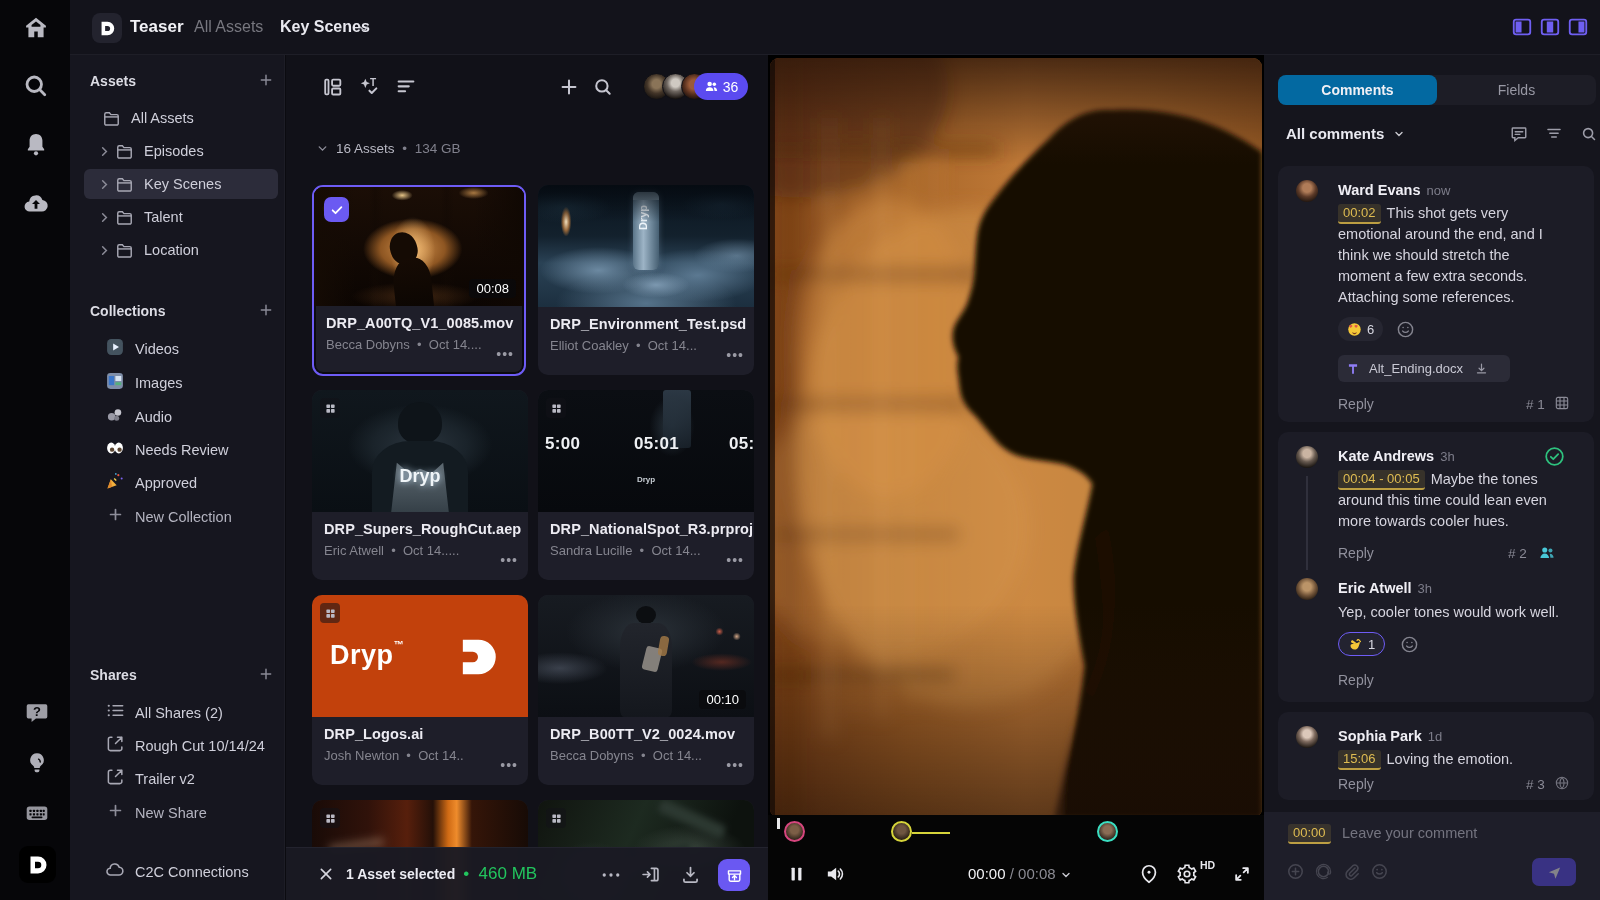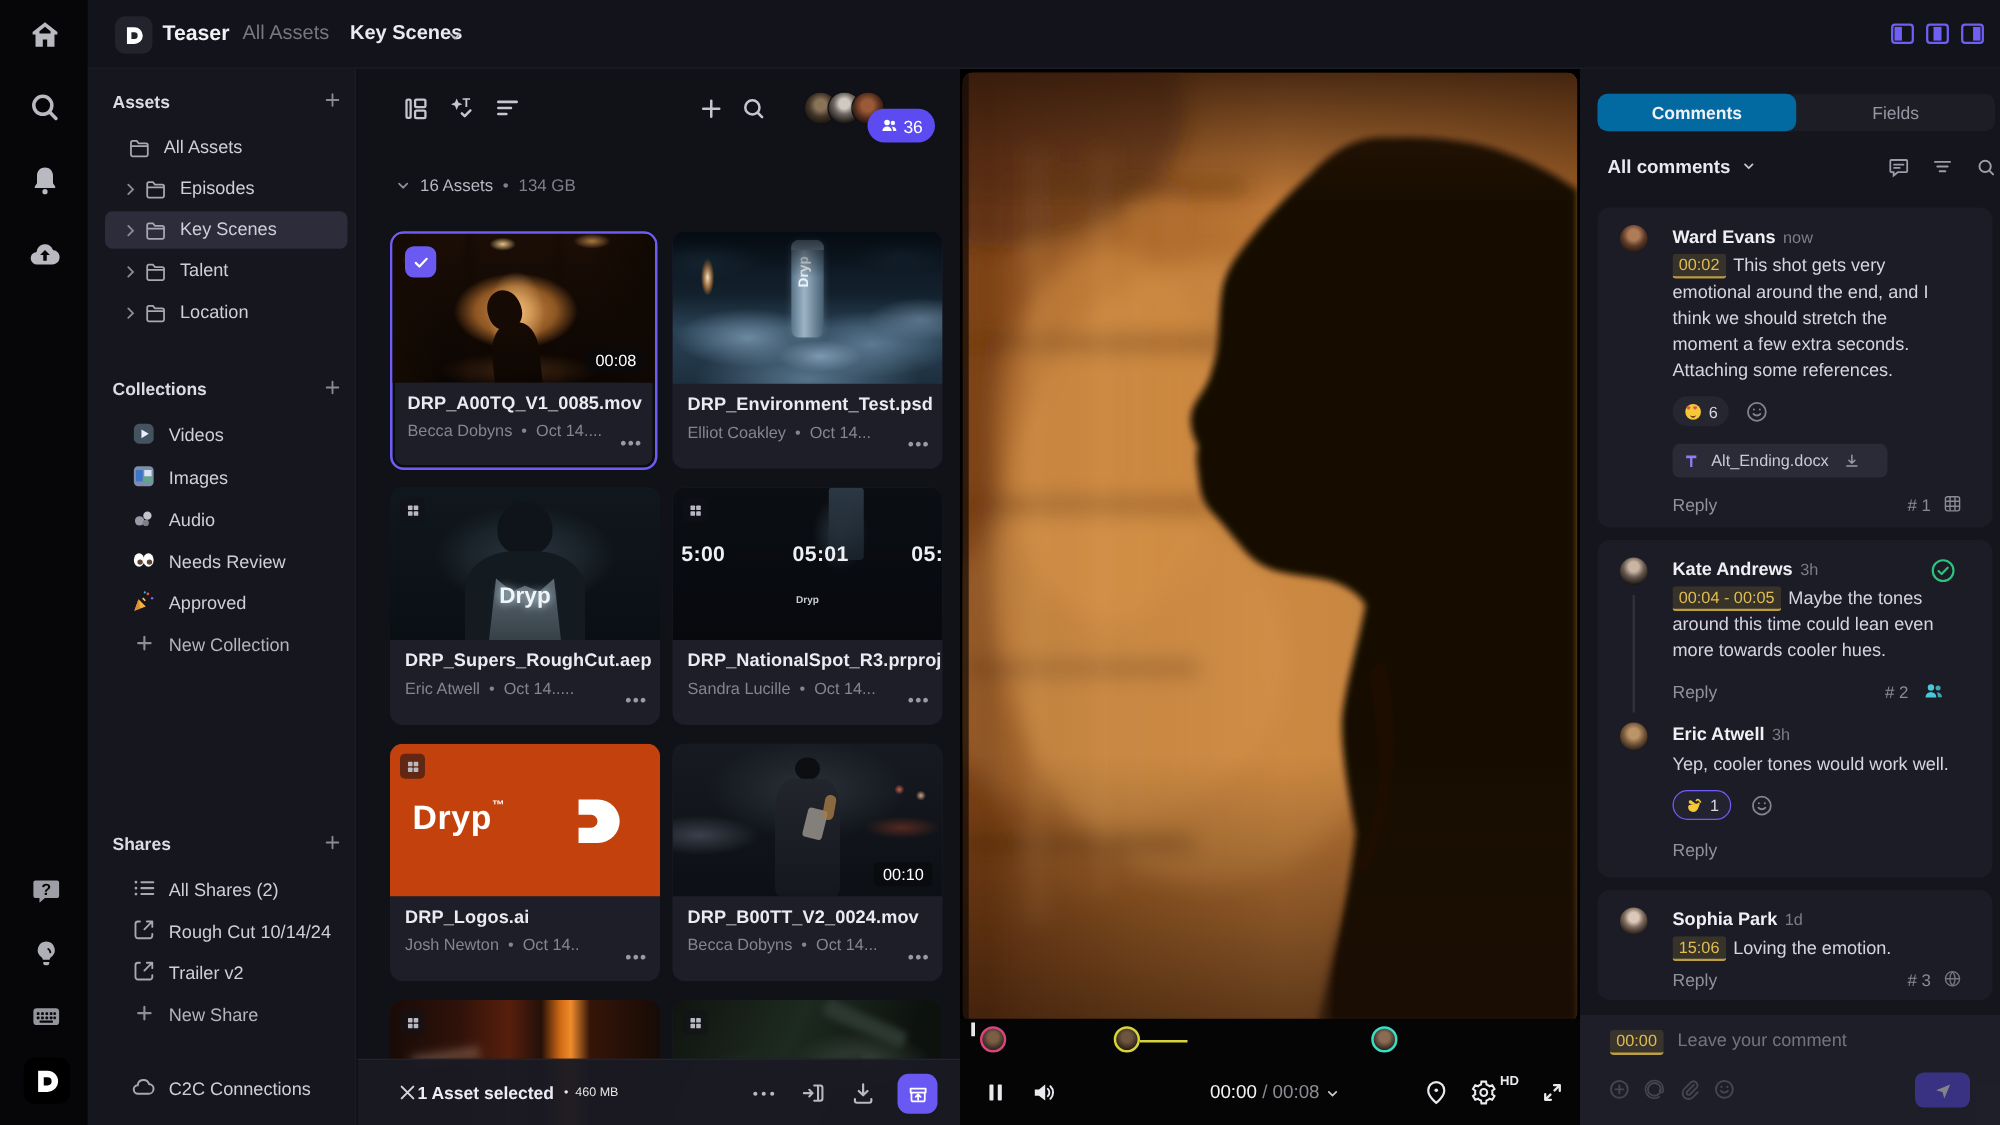--- a/index.html
+++ b/index.html
@@ -25,21 +25,21 @@
 .trow { position:absolute; left:14px; width:194px; height:30px; display:flex; align-items:center; color:#cfcfda; font-size:14.5px; border-radius:6px; }
 .trow.sel { background:#2c2c3a; }
 .trow .chev { width:15px; min-width:15px; margin-left:13px; margin-right:3px; color:#8b8b97; }
 .trow .noch { width:18px; min-width:18px; }
 .trow .fic { width:19px; min-width:19px; margin-right:10px; color:#a8a8b4; }
 .trow .cic { width:20px; min-width:20px; margin-left:21px; margin-right:10px; font-size:14px; line-height:20px; text-align:center; }
 
 
 #mpanel { position:absolute; left:286px; top:55px; width:482px; height:845px; background:#111118; }
 .mico { position:absolute; top:21px; width:22px; height:22px; color:#c6c6d0; }
-#avpill { position:absolute; left:408px; top:18px; width:54px; height:27px; background:#5b4bf0; border-radius:14px; color:#fff; display:flex; align-items:center; justify-content:center; gap:4px; font-size:14px;margin-top:14px; }
+#avpill { position:absolute; left:408px; top:18px; width:54px; height:27px; background:#5b4bf0; border-radius:14px; color:#fff; display:flex; align-items:center; justify-content:center; gap:4px; font-size:14px; }
 .avatar { position:absolute; top:18px; width:27px; height:27px; border-radius:50%; border:1px solid #101016; }
 #countrow { position:absolute; left:30px; top:86px; font-size:13.5px; color:#b9b9c4;text-align:right; }
 #countrow .dim { color:#80808c; }
 
 .card { position:absolute; width:216px; height:190px; border-radius:10px; background:#1e1e29; overflow:hidden; }
 .thumb { position:relative; width:100%; height:122px; background:#000; overflow:hidden; }
 .cap { padding:9px 12px 0 12px; }
 .cap .t { font-size:14.5px; color:#ecebf2; font-weight:bold; letter-spacing:0.1px; white-space:nowrap; }
 .cap .m { margin-top:6px; font-size:13px; color:#85858f; white-space:nowrap; }
 .cap .dots { position:absolute; right:10px; bottom:12px; color:#9a9aa4; font-size:14px; letter-spacing:1px; }
@@ -467,22 +467,22 @@
               <rect x="13" y="13" width="8" height="8" rx="1.5"></rect>
             </svg>
           </div>
     </div>
   </div>
 
   <div id="mbottom">
     <svg style="margin-left:32px;width:16px;height:16px" viewBox="0 0 24 24" fill="none" stroke="#d5d5de" stroke-width="2.4" stroke-linecap="round">
           <path d="M5 5l14 14M19 5 5 19"></path>
         </svg>
-    <span style="font-size:14px;font-weight:bold;color:#ececf3">1 Asset selected</span>
-    <span style="margin-left:8px;font-size:10px;color:#e5e5e5">•&nbsp; 460 MB</span>
+    <span style="margin-left:12px;font-size:14px;font-weight:bold;color:#ececf3">1 Asset selected</span>
+    <span style="margin-left:8px;font-size:17px;color:#22c55e">•&nbsp; 460 MB</span>
     <svg style="position:absolute;left:316px;top:21px;width:18px;height:12px" viewBox="0 0 24 10" fill="#b9b9c4">
           <circle cx="3" cy="5" r="2.2"></circle>
           <circle cx="12" cy="5" r="2.2"></circle>
           <circle cx="21" cy="5" r="2.2"></circle>
         </svg>
     <svg style="position:absolute;left:354px;top:16px;width:21px;height:21px" viewBox="0 0 24 24" fill="none" stroke="#b9b9c4" stroke-width="1.9" stroke-linecap="round" stroke-linejoin="round">
           <path d="M13 5h5.5a2 2 0 0 1 2 2v10a2 2 0 0 1-2 2H13M16.5 5v14M3.5 12h8m0 0-3-3m3 3-3 3"></path>
         </svg>
     <svg style="position:absolute;left:394px;top:16px;width:21px;height:21px" viewBox="0 0 24 24" fill="none" stroke="#b9b9c4" stroke-width="2" stroke-linecap="round" stroke-linejoin="round">
           <path d="M12 4v10m0 0 4-4m-4 4-4-4"></path>

